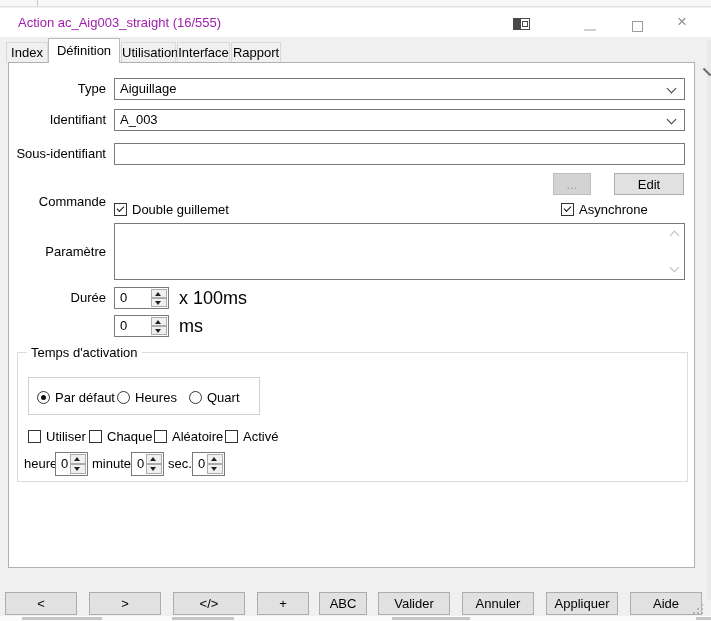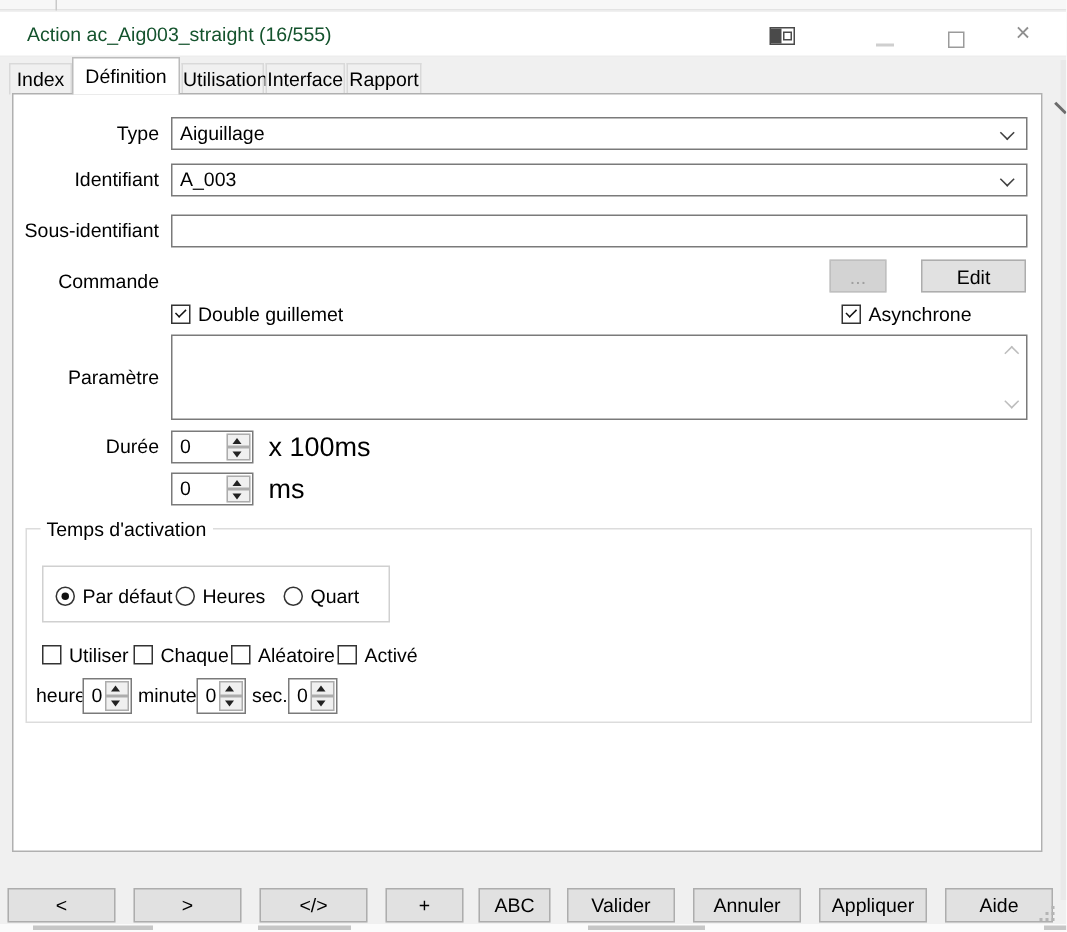--- a/index.html
+++ b/index.html
@@ -10,21 +10,21 @@
   
   .behind-top { position:absolute; left:0; top:0; width:711px; height:7px; background:#f7f7f7; border-bottom:1px solid #e3e3e3; }
   .behind-top .vline { position:absolute; left:37px; top:0; width:1px; height:7px; background:#c9c9c9; }
   .behind-right { position:absolute; right:0; top:40px; width:4px; height:560px; background:#e9e9e9; }
   .cursor-artifact { position:absolute; left:702px; top:71px; width:10px; height:2px; background:#6b6b6b; transform:rotate(45deg); }
   .behind-bottom { position:absolute; left:0; top:616px; width:711px; height:5px; background:#fbfbfb; }
   .behind-bottom .frag { position:absolute; top:1px; height:3px; background:#9a9a9a; opacity:.55; }
 
   
   .titlebar { position:absolute; left:0; top:8px; width:711px; height:30px; background:#ffffff; border-bottom:1px solid #ededed; }
-  .title-text { position:absolute; left:18px; top:0; line-height:30px; color:#14532d; font-size:13px; white-space:nowrap; }
+  .title-text { position:absolute; left:18px; top:0; line-height:30px; color:#a21caf; font-size:13px; white-space:nowrap; }
   .tb-icon { position:absolute; top:10px; }
   .win-preview { left:513px; width:17px; height:12px; border:1px solid #4a4a4a; background:#fff; }
   .win-preview .fill { position:absolute; left:0; top:0; width:7px; height:10px; background:#4a4a4a; }
   .win-preview .pane { position:absolute; right:1px; top:2px; width:6px; height:6px; border:1px solid #4a4a4a; background:#fff; }
   .min-btn { left:584px; top:21px; width:12px; height:2px; background:#cfcfcf; }
   .max-btn { left:632px; top:13px; width:11px; height:11px; border:1px solid #9b9b9b; background:transparent; }
   .close-btn { left:674px; top:6px; width:16px; height:16px; color:#8f8f8f; font-size:17px; line-height:16px; text-align:center; }
 
   
   .tabbar { position:absolute; left:0; top:38px; width:711px; height:25px; }
@@ -126,21 +126,21 @@
 
     <div class="flabel" style="top:46px;">Identifiant</div>
     <div class="field combo" style="left:105px;top:46px;width:571px;">
       <span class="val">A_003</span>
       <span class="chev"></span>
     </div>
 
     <div class="flabel" style="top:80px;">Sous-identifiant</div>
     <input class="text-input" style="left: 105px; top: 80px; width: 571px;" value="">
 
-    <div class="flabel" style="top:114px;padding-left:28px;">Commande</div>
+    <div class="flabel" style="top:128px;padding-left:28px;">Commande</div>
     <button class="btn disabled" style="position:absolute;left:544px;top:110px;width:38px;height:22px;">...</button>
     <button class="btn" style="position:absolute;left:605px;top:110px;width:70px;height:22px;">Edit</button>
 
     <div class="check-item checked" style="left:105px;top:138px;">
       <span class="cb-box">
           <span class="check"></span>
         </span>
       <span class="lbl">Double guillemet</span>
     </div>
     <div class="check-item checked" style="left:552px;top:138px;">

